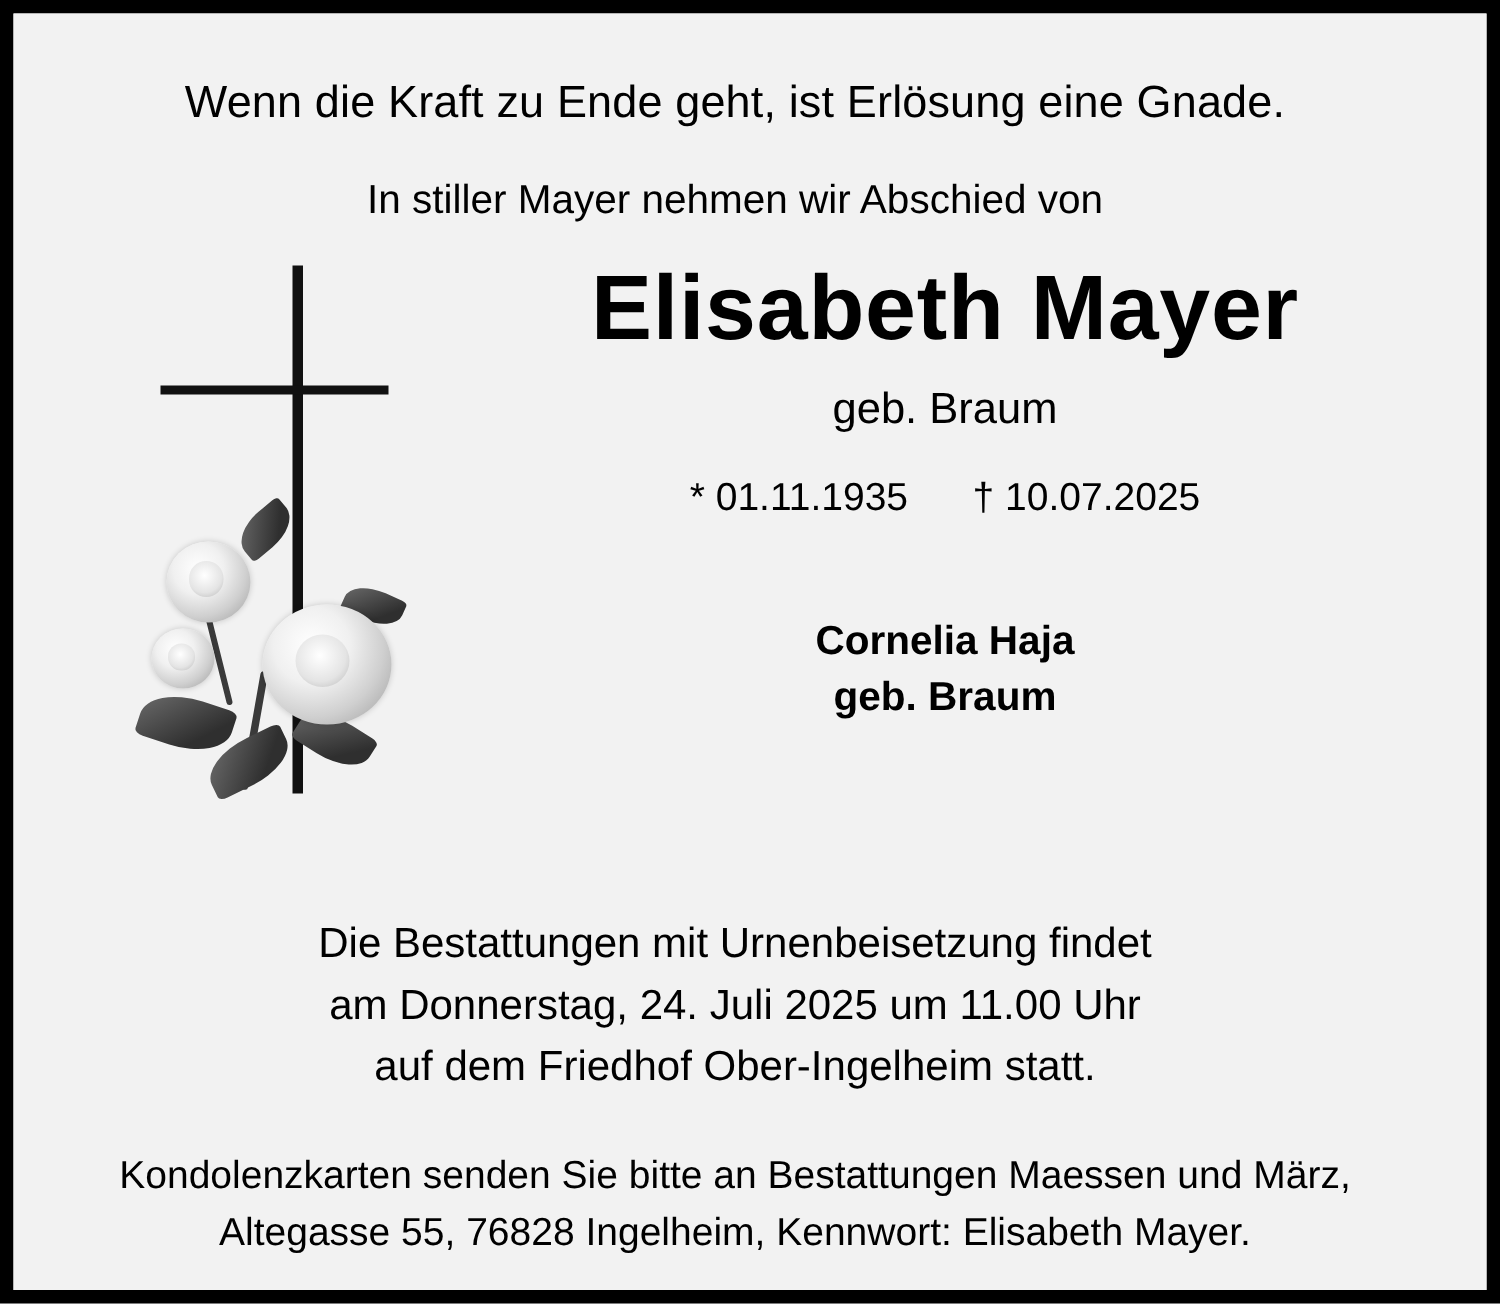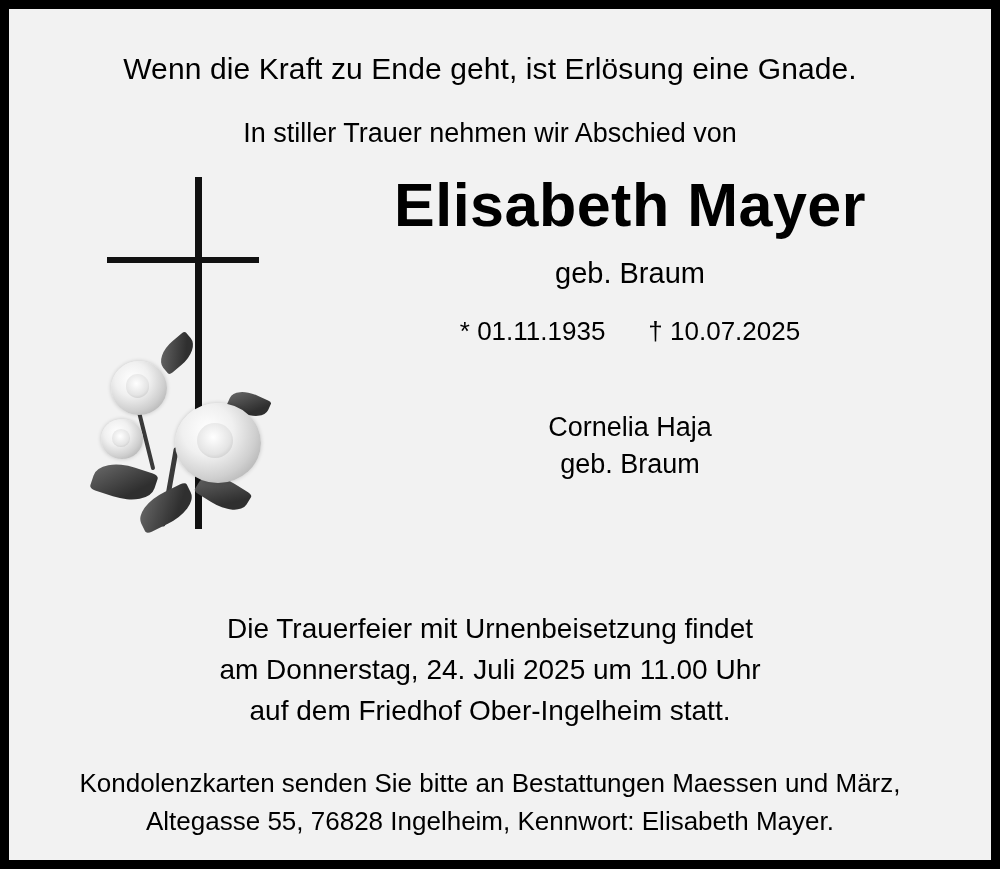--- a/index.html
+++ b/index.html
@@ -163,21 +163,21 @@
   .family {
     margin-top: 62px;
     text-align: center;
   }
   .family-intro {
     font-size: 27px;
     line-height: 1.35;
   }
   .family-name1, .family-name2 {
     font-size: 27px;
-    font-weight: normal;
+    font-weight: bold;
     line-height: 1.35;
   }
 
   .ceremony {
     margin-top: 22px;
     font-size: 28px;
     line-height: 1.45;
   }
 
   .notice {
@@ -187,21 +187,21 @@
   }
 </style>
 </head>
 <body>
 
 <div class="obituary">
   <div class="inner">
 
     <div class="line-quote">Wenn die Kraft zu Ende geht, ist Erlösung eine Gnade.</div>
 
-    <div class="line-intro">In stiller Trauer nehmen wir Abschied von</div>
+    <div class="line-intro">In stiller Mayer nehmen wir Abschied von</div>
 
     <div class="middle">
 
       <div class="emblem">
         <div class="cross-v"></div>
         <div class="cross-h"></div>
         <div class="rose-group">
           <div class="stem s2"></div>
           <div class="stem s1"></div>
           <div class="leaf l4"></div>
@@ -225,21 +225,21 @@
 
         <div class="family">
           <div class="family-name1">Cornelia Haja</div>
           <div class="family-name2">geb. Braum</div>
         </div>
       </div>
 
     </div>
 
     <div class="ceremony">
-      <div>Die Trauerfeier mit Urnenbeisetzung findet</div>
+      <div>Die Bestattungen mit Urnenbeisetzung findet</div>
       <div>am Donnerstag, 24. Juli 2025 um 11.00 Uhr</div>
       <div>auf dem Friedhof Ober-Ingelheim statt.</div>
     </div>
 
     <div class="notice">
       <div>Kondolenzkarten senden Sie bitte an Bestattungen Maessen und März,</div>
       <div>Altegasse 55, 76828 Ingelheim, Kennwort: Elisabeth Mayer.</div>
     </div>
 
   </div>

